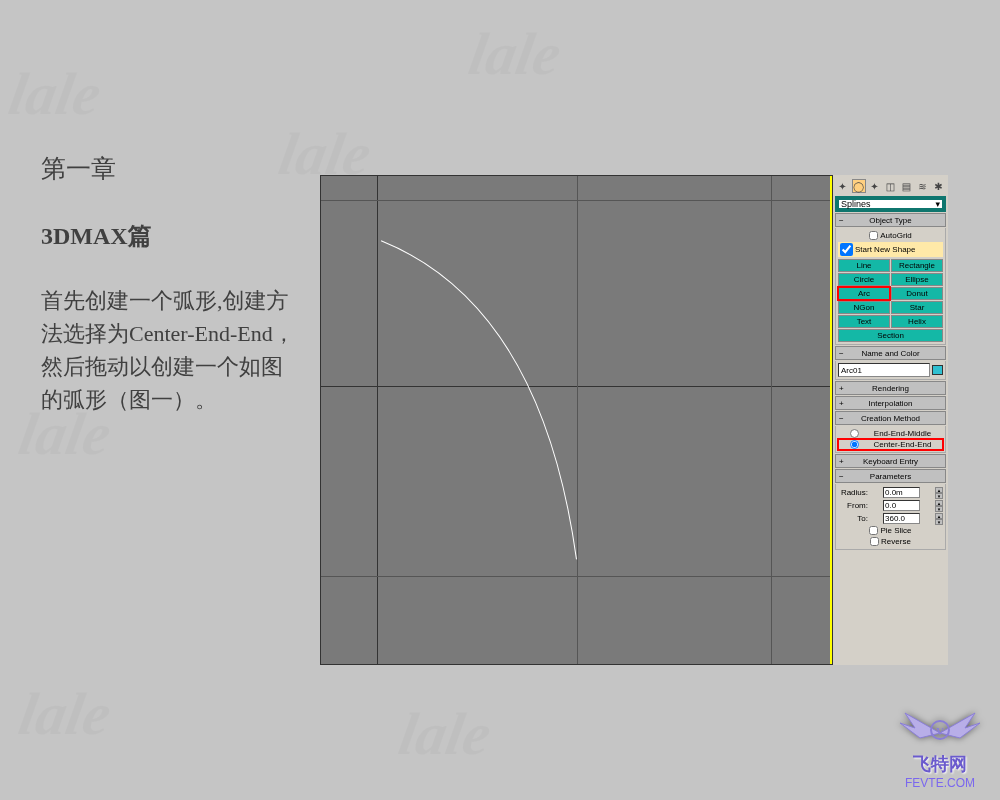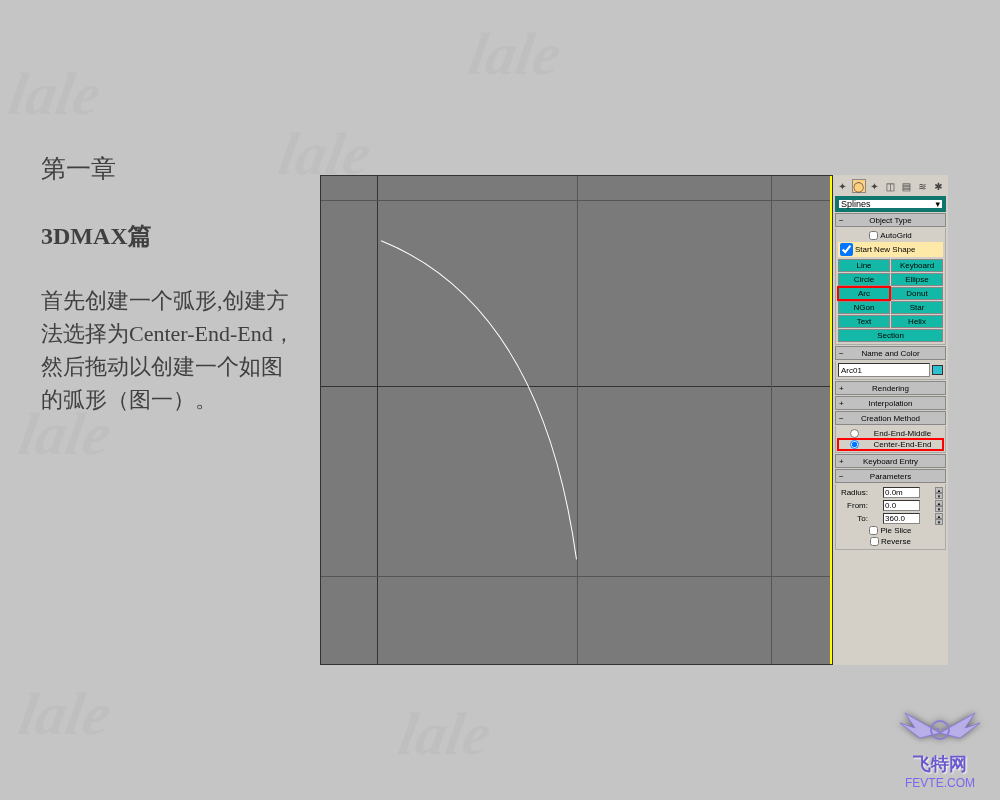--- a/index.html
+++ b/index.html
@@ -320,21 +320,21 @@
       <div class="checkbox-row">
         <input type="checkbox" style="">
           <span>AutoGrid</span>
       </div>
       <div class="start-new-shape">
         <input type="checkbox" checked="" style="">
           <span>Start New Shape</span>
       </div>
       <div class="btn-grid">
         <div class="btn">Line</div>
-        <div class="btn">Keyboard</div>
+        <div class="btn">Rectangle</div>
         <div class="btn">Circle</div>
         <div class="btn">Ellipse</div>
         <div class="btn highlighted">Arc</div>
         <div class="btn">Donut</div>
         <div class="btn">NGon</div>
         <div class="btn">Star</div>
         <div class="btn">Text</div>
         <div class="btn">Helix</div>
         <div class="btn full">Section</div>
       </div>

